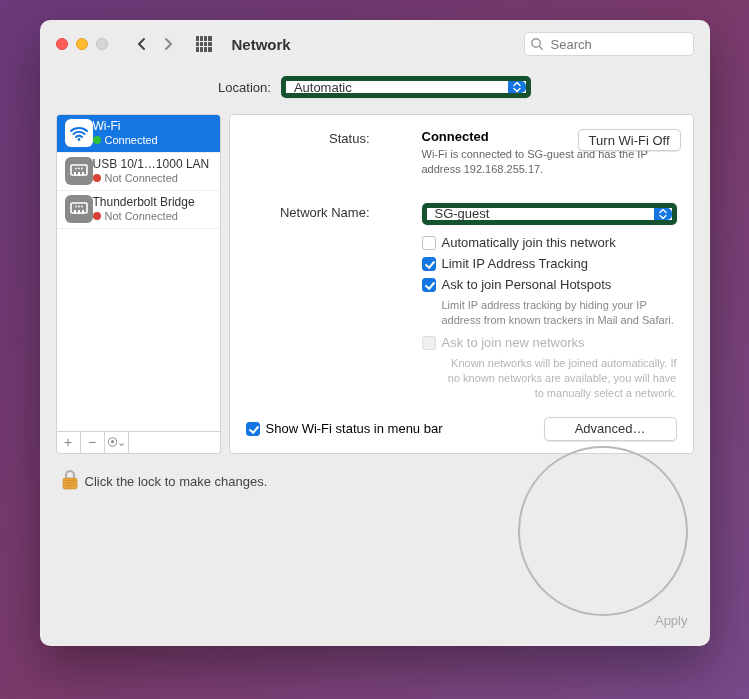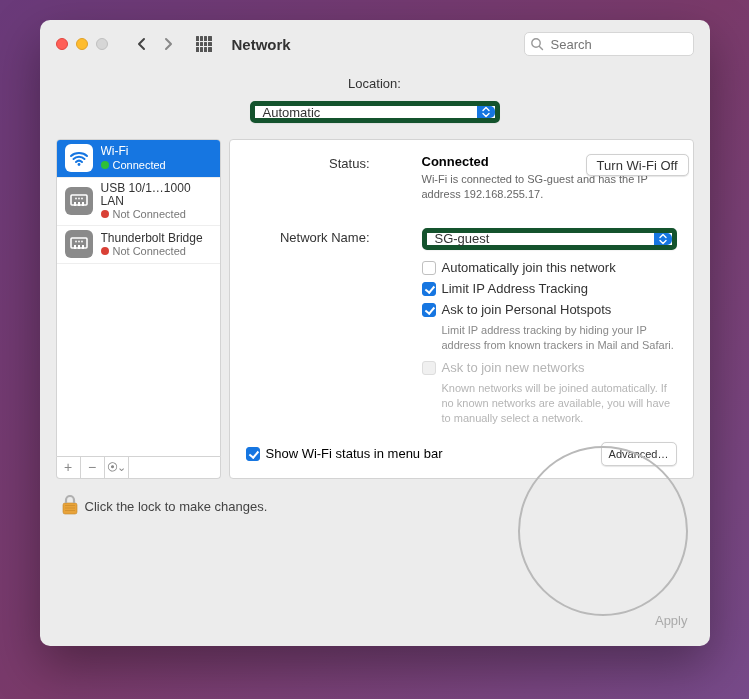--- a/index.html
+++ b/index.html
@@ -14,29 +14,29 @@
   .navbtns { display:flex; gap:2px; margin-left:14px; }
   .navbtn { width:24px; height:24px; display:flex; align-items:center; justify-content:center; color:#888; border-radius:5px; }
   .navbtn.active { color:#444; }
   .gridicon { width:24px; height:24px; display:flex; align-items:center; justify-content:center; margin-left:4px; }
   .grid3 { width:16px; height:16px; display:grid; grid-template-columns:repeat(4,1fr); grid-template-rows:repeat(3,1fr); gap:1px;}
   .grid3 span { background:#555; border-radius:0.5px;}
   .wtitle { font-size:15px; font-weight:600; color:#333; margin-left:8px;}
   .searchwrap { margin-left:auto; position:relative; }
   .searchwrap input { width:170px; height:24px; border-radius:5px; border:1px solid #d6d6d6; background:#fff; padding:0 8px 0 26px; font-size:13px; color:#333;}
   .searchwrap svg { position:absolute; left:6px; top:5px; }
-  .locationrow { display:flex; align-items:center; justify-content:center; gap:10px; margin:8px 0 16px;flex-direction:column;}
+  .locationrow { display:flex; align-items:center; justify-content:center; gap:10px; margin:8px 0 16px;}
   .locationrow label { font-size:13px; color:#333;}
   .select { position:relative; background:#fff; border:5px solid #14532d; border-radius:5px; height:22px; display:flex; align-items:center; padding:0 24px 0 8px; font-size:13px; color:#333; box-shadow: 0 0.5px 1px rgba(0,0,0,0.05);}
   .select .cap { position:absolute; right:0; top:0; width:18px; height:100%; background:#1676e1; border-radius:0 5px 5px 0; display:flex; flex-direction:column; align-items:center; justify-content:center; gap:0;}
   .select .cap svg { display:block;}
   .content { display:flex; padding:0 16px 8px; gap:8px; }
   .sidebar { width:165px; display:flex; flex-direction:column;}
   .servicelist { flex:1; background:#fff; border:1px solid #d3d3d3; border-radius:4px 4px 0 0; overflow:hidden;}
-  .service { display:flex; align-items:center; gap:8px; padding:4px 8px 5px; border-bottom:0.5px solid #eee;}
+  .service { display:flex; align-items:center; padding:4px 8px 5px; border-bottom:0.5px solid #eee;}
   .service.selected { background:#1676e1; color:#fff;}
   .svcicon { width:28px; height:28px; border-radius:6px; display:flex; align-items:center; justify-content:center; flex-shrink:0;}
   .service.selected .svcicon { background:#fff;}
   .svcicon.wifi { background:#fff;}
   .svcicon.gray { background:#8a8a8a;}
   .svcmeta { display:flex; flex-direction:column; line-height:1.1; overflow:hidden;}
   .svcname { font-size:12px; font-weight:500;}
   .svcstatus { font-size:11px; display:flex; align-items:center; gap:4px;}
   .dot { width:8px; height:8px; border-radius:50%; display:inline-block;}
   .dot.green { background:#2fbf3a;}
@@ -49,28 +49,28 @@
   .formlabel { width:132px; text-align:right; font-size:13px; color:#333; padding-right:8px; padding-top:2px;}
   .formval { flex:1;}
   .statusval { font-size:13px; font-weight:600;}
   .statushelp { font-size:11px; color:#666; margin-top:3px; line-height:1.35; max-width:250px;}
   .btn { background:#fff; border:1px solid #d0d0d0; border-radius:5px; height:22px; padding:0 10px; font-size:13px; color:#333; box-shadow:0 0.5px 1px rgba(0,0,0,0.1); display:inline-flex; align-items:center;}
   .mainpanel { position:relative;}
   .checkboxrow { display:flex; align-items:flex-start; gap:6px; margin-bottom:6px;}
   .checkboxrow .lbl { font-size:13px; color:#333;}
   .checkboxrow.disabled .lbl { color:#b5b5b5;}
   .cbsub { font-size:11px; color:#888; margin:2px 0 8px 20px; line-height:1.35; max-width:260px;}
-  .cbsub.disabled { color:#b5b5b5;}
+  .cbsub.disabled { color:#b5b5b5;text-align:right;}
   input[type=checkbox].mac { appearance:none; width:14px; height:14px; border:1px solid #c0c0c0; border-radius:3px; background:#fff; position:relative; flex-shrink:0; margin-top:1px;}
   input[type=checkbox].mac:checked { background:#1676e1; border-color:#1676e1;}
   input[type=checkbox].mac:checked::after { content:""; position:absolute; left:4px; top:1px; width:3.5px; height:7px; border:solid #fff; border-width:0 2px 2px 0; transform:rotate(40deg);}
   input[type=checkbox].mac:disabled { background:#f0f0f0; border-color:#ddd;}
   .spacer { flex:1;}
   .bottomrow { display:flex; align-items:center; gap:6px;}
-  .advancedbtn { margin-left:auto; font-size:11px; padding:2px 7px; height:24px;}
+  .advancedbtn { margin-left:auto; font-size:13px; padding:2px 30px; height:24px;}
   .lockrow { display:flex; align-items:center; gap:5px; padding:6px 20px 12px;}
   .locktext { font-size:13px; color:#444;}
   .applyrow { position:absolute; right:22px; bottom:18px; color:#aaa; font-size:13px;}
   .highlight-circle { position:absolute; width:170px; height:170px; border:2px solid #b9b9b9; border-radius:50%; right:22px; bottom:30px; pointer-events:none;}
 </style>
 </head>
 <body>
 
 <div class="window">
 
@@ -201,21 +201,21 @@
       </div>
       <div class="sidebarfooter">
         <div class="sbbtn">+</div>
         <div class="sbbtn">−</div>
         <div class="sbbtn" style="font-size:11px;letter-spacing:-1px;">⦿⌄</div>
         <div style="flex:1"></div>
       </div>
     </div>
 
     <div class="mainpanel">
-      <button class="btn" style="position:absolute;top:14px;right:4px">Turn Wi-Fi Off</button>
+      <button class="btn" style="position:absolute;top:14px;right:12px">Turn Wi-Fi Off</button>
 
       <div class="formrow">
         <div class="formlabel">Status:</div>
         <div class="formval">
           <div class="statusval">Connected</div>
           <div class="statushelp">Wi-Fi is connected to SG-guest and has the IP address 192.168.255.17.</div>
         </div>
       </div>
 
       <div class="formrow" style="margin-top:18px">

